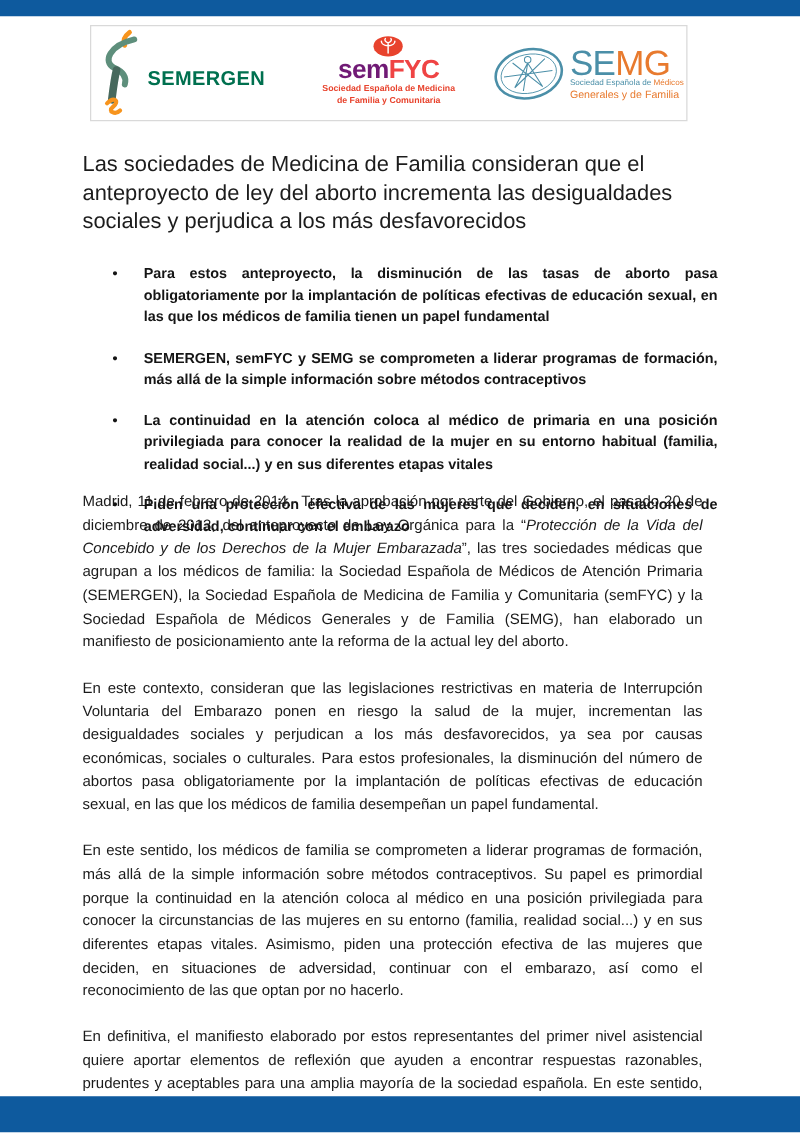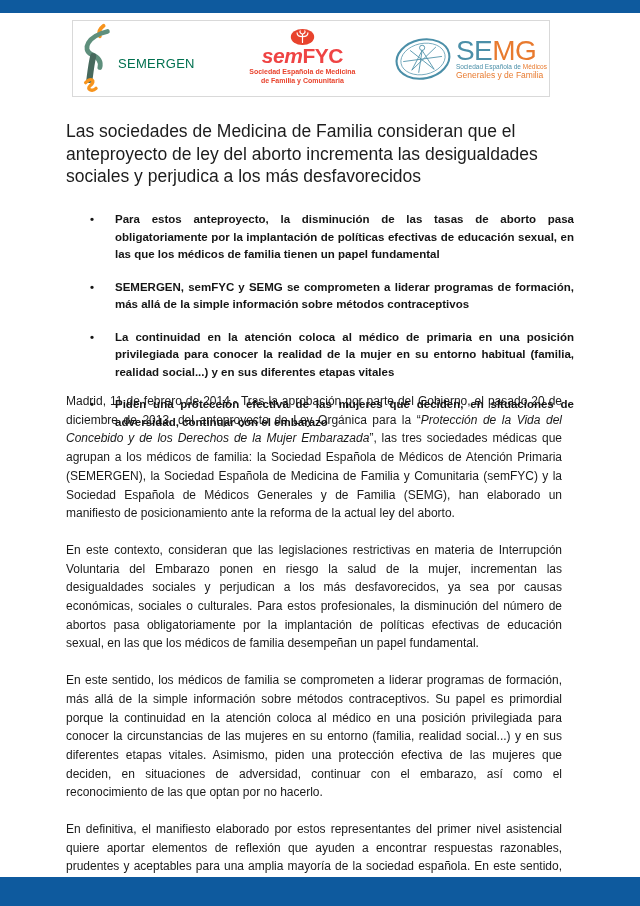--- a/index.html
+++ b/index.html
@@ -13,29 +13,29 @@
   
   .logo-box{
     position:absolute;left:72px;top:20px;width:478px;height:77px;
     border:1px solid #d9d9d9;box-sizing:border-box;
     display:flex;align-items:center;justify-content:space-between;
     padding:0 2px 0 4px;background:#fff;
   }
   .semergen{display:flex;align-items:center;}
   .semergen svg{width:40px;height:72px;display:block;}
   .semergen-text{display:flex;flex-direction:column;margin-left:1px;margin-top:10px;}
-  .semergen-acronym{font-size:13px;font-weight:normal;color:#00704f;letter-spacing:.3px;}
+  .semergen-acronym{font-size:16px;font-weight:bold;color:#00704f;letter-spacing:.3px;}
   .semergen-sub-row{display:flex;margin-top:1px;}
   .semergen-sub{font-size:6.5px;line-height:8px;color:#8f948c;text-align:right;}
   .semergen-ap{font-size:15px;color:#9aa09e;border-left:1px solid #b9b9b1;padding-left:3px;margin-left:3px;align-self:flex-start;line-height:14px;}
 
   .semfyc{display:flex;flex-direction:column;align-items:center;margin-top:-4px;margin-left:18px;}
   .semfyc-icon svg{width:27px;height:18px;display:block;}
   .semfyc-name{font-size:21px;font-weight:bold;line-height:20px;letter-spacing:-.5px;}
-  .sem{color:#ef4444;font-style:italic;}
+  .sem{color:#701a75;}
   .fyc{color:#ef4444;}
   .semfyc-sub{font-size:7px;font-weight:bold;color:#e8432d;text-align:center;line-height:8.5px;margin-top:2px;}
 
   .semg{display:flex;align-items:center;}
   .semg-icon svg{width:62px;height:50px;display:block;}
   .semg-text{display:flex;flex-direction:column;margin-left:2px;}
   .semg-name{font-size:28px;line-height:25px;font-weight:400;letter-spacing:-.5px;}
   .se{color:#4b8fa8;}
   .mg{color:#e87a2e;}
   .semg-sub1{font-size:6.5px;color:#4b8fa8;line-height:8px;}

